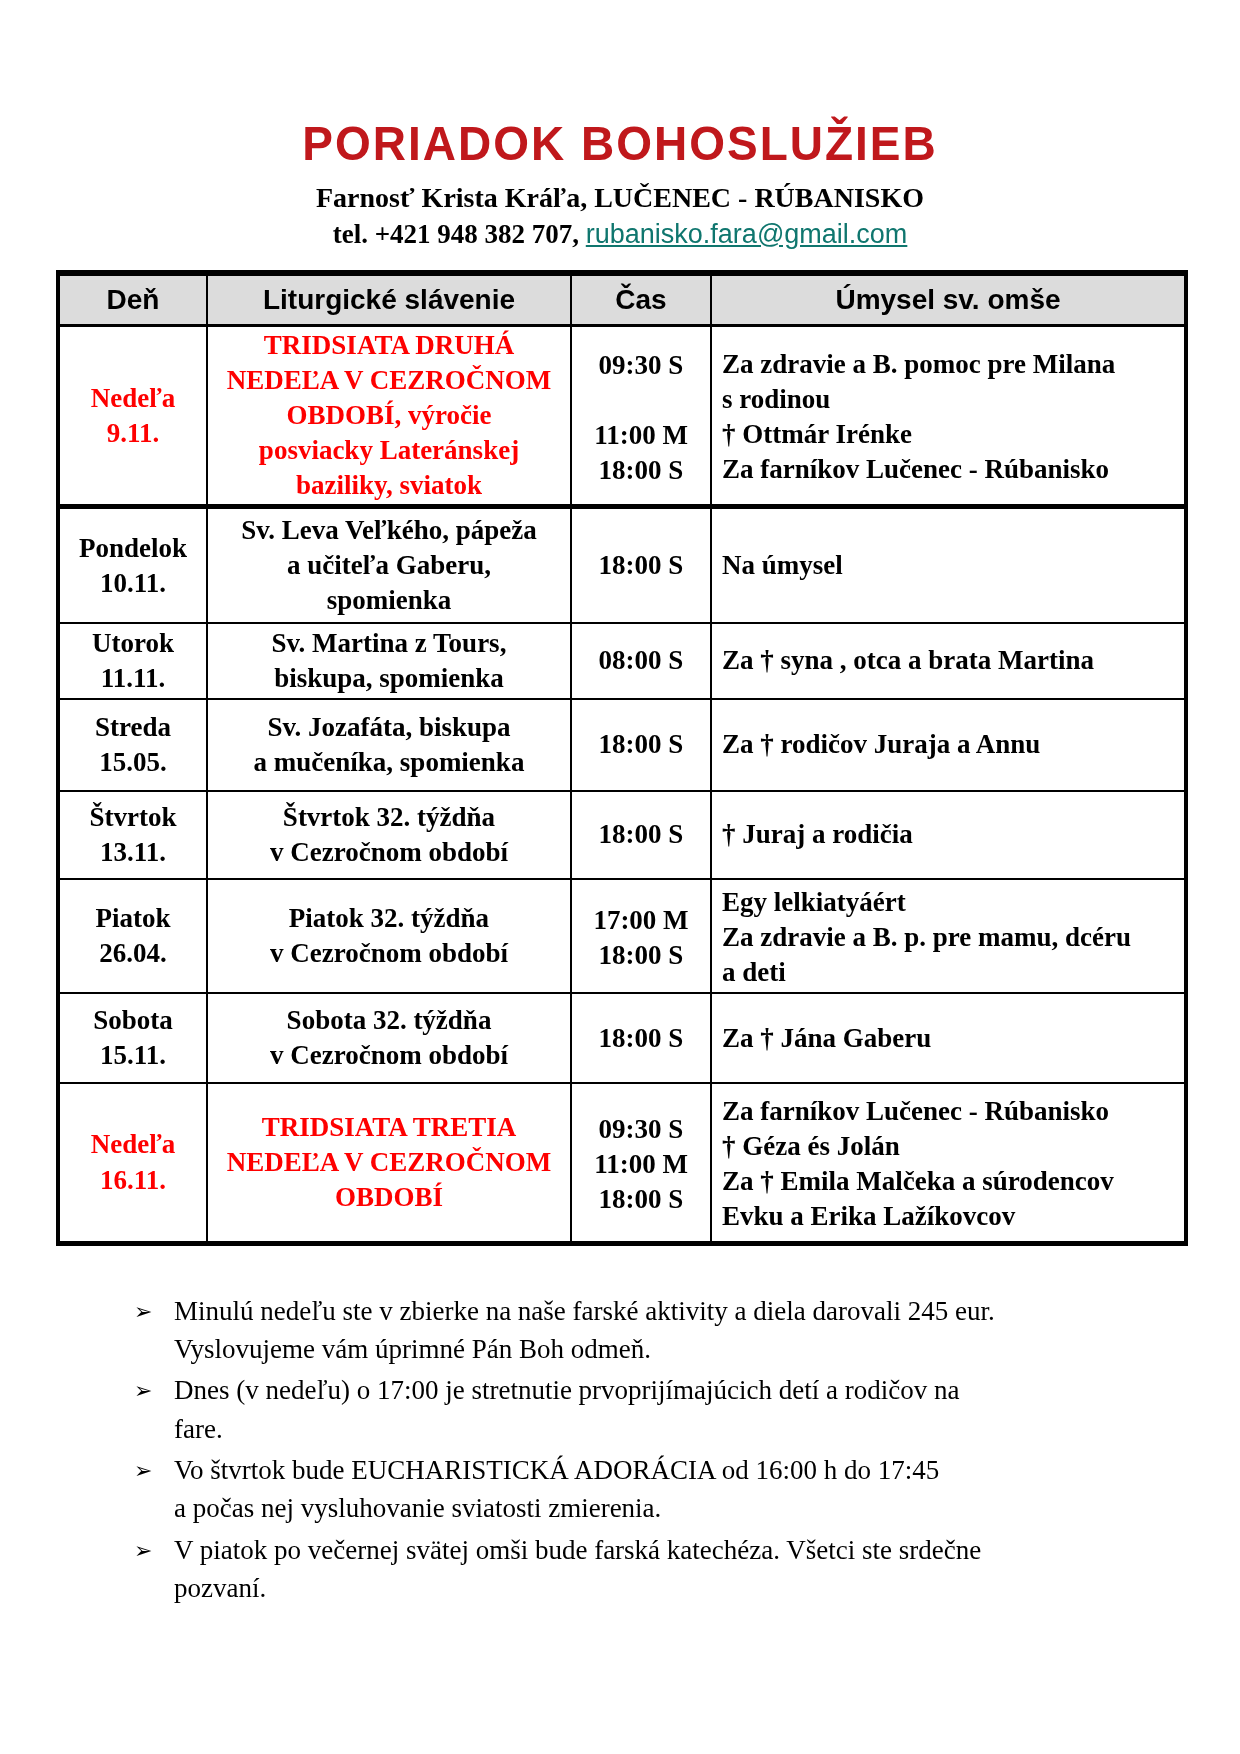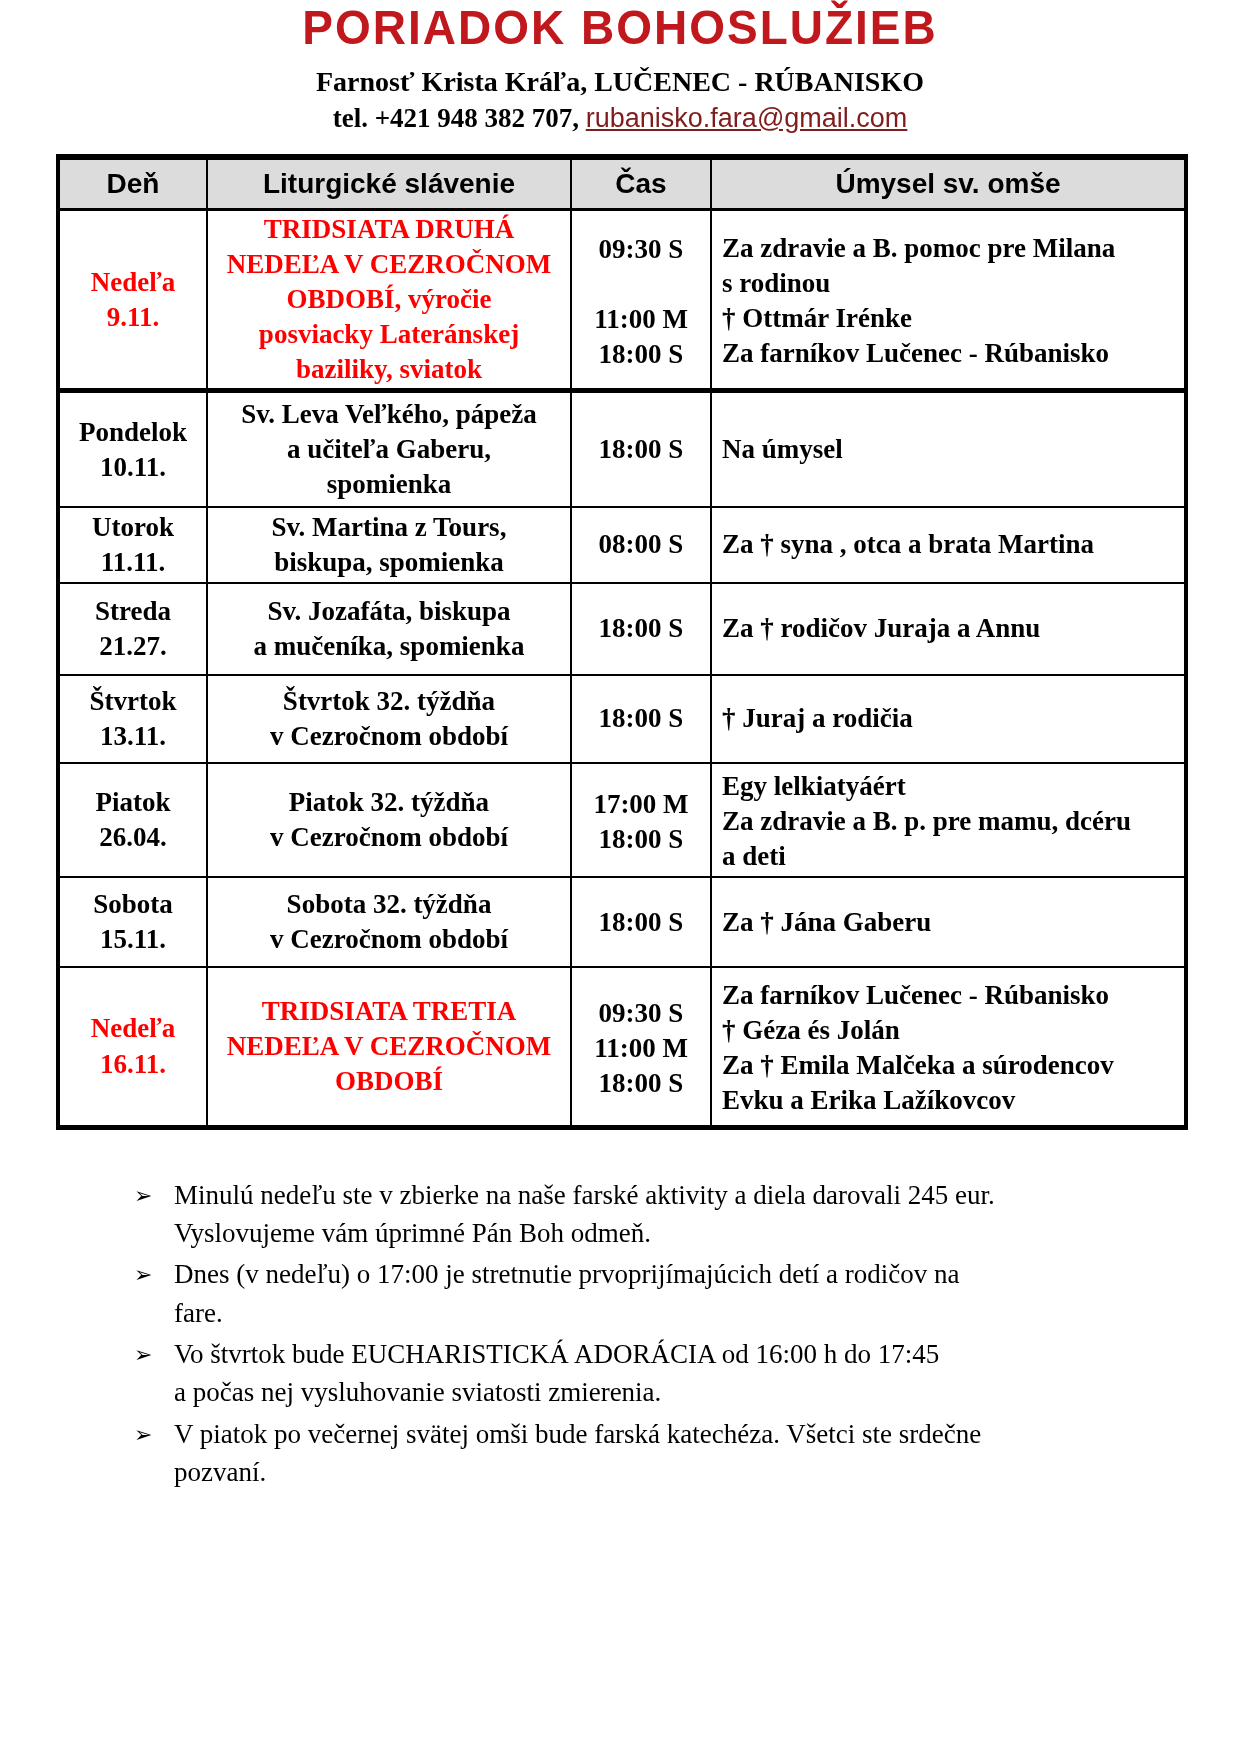--- a/index.html
+++ b/index.html
@@ -8,20 +8,21 @@
     background: #ffffff;
   }
   body {
     width: 1240px;
     height: 1754px;
     font-family: "Liberation Serif", serif;
     color: #000000;
     position: relative;
   }
   .page {
+    padding-top: 116px;
   }
   .title {
     text-align: center;
     font-family: "Liberation Sans", sans-serif;
     font-weight: 900;
     font-size: 46px;
     letter-spacing: 2px;
     color: #c0181c;
     margin: 0;
     transform: scaleY(1.05);
@@ -32,21 +33,21 @@
     font-size: 28px;
     margin-top: 12px;
   }
   .telline {
     text-align: center;
     font-weight: bold;
     font-size: 27px;
     margin-top: 5px;
   }
   .email {
-    color: #7f1d1d;
+    color: #0f766e;
     text-decoration: underline;
     font-family: "Liberation Sans", sans-serif;
     font-weight: normal;
     cursor: pointer;
   }
   .dateline {
     text-align: center;
     font-size: 31px;
     margin-top: 14px;
     word-spacing: 7px;
@@ -167,21 +168,21 @@
       <tr style="height:76px">
         <td class="day ml">Utorok
 11.11.</td>
         <td class="feast ml">Sv. Martina z Tours,
 biskupa, spomienka</td>
         <td class="time ml">08:00 S</td>
         <td class="intent ml">Za † syna , otca a brata Martina</td>
       </tr>
       <tr style="height:92px">
         <td class="day ml">Streda
-21.27.</td>
+15.05.</td>
         <td class="feast ml">Sv. Jozafáta, biskupa
 a mučeníka, spomienka</td>
         <td class="time ml">18:00 S</td>
         <td class="intent ml">Za † rodičov Juraja a Annu</td>
       </tr>
       <tr style="height:88px">
         <td class="day ml">Štvrtok
 13.11.</td>
         <td class="feast ml">Štvrtok 32. týždňa
 v Cezročnom období</td>

